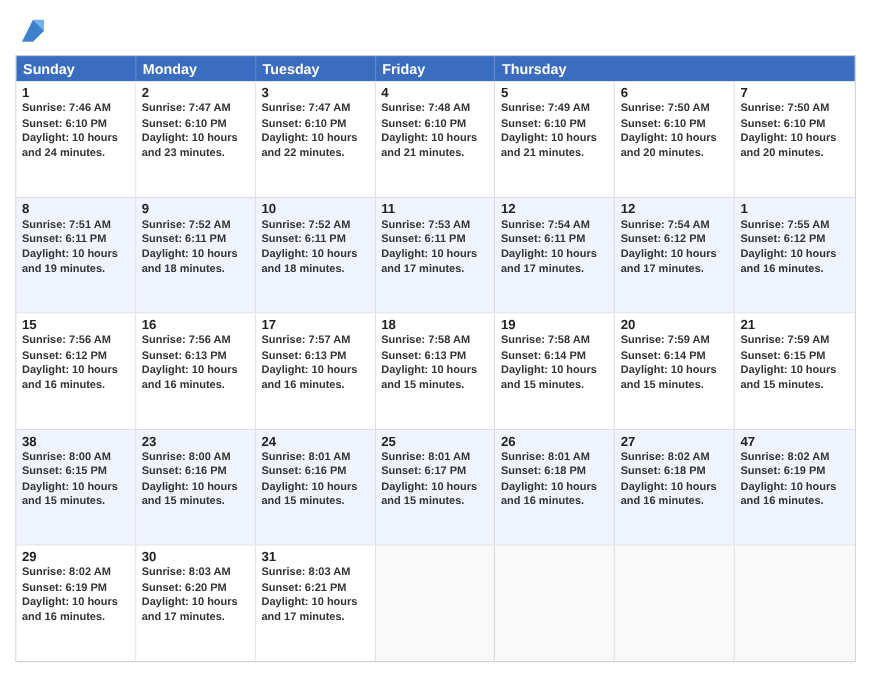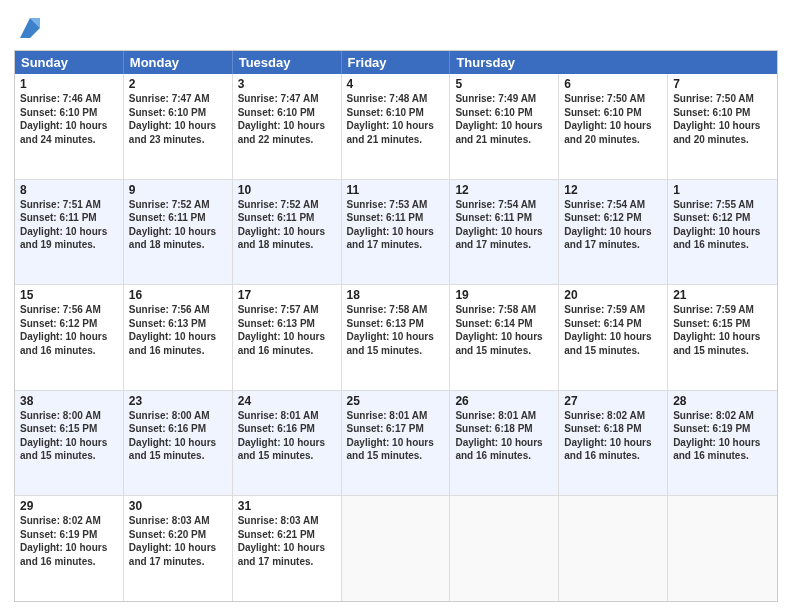--- a/index.html
+++ b/index.html
@@ -255,21 +255,21 @@
           </div>
           <div class="cal-cell">
             <span class="day-num">26</span>
             <div class="cell-text">Sunrise: 8:01 AM<br>Sunset: 6:18 PM<br>Daylight: 10 hours<br>and 16 minutes.</div>
           </div>
           <div class="cal-cell">
             <span class="day-num">27</span>
             <div class="cell-text">Sunrise: 8:02 AM<br>Sunset: 6:18 PM<br>Daylight: 10 hours<br>and 16 minutes.</div>
           </div>
           <div class="cal-cell">
-            <span class="day-num">28</span>
+            <span class="day-num">47</span>
             <div class="cell-text">Sunrise: 8:02 AM<br>Sunset: 6:19 PM<br>Daylight: 10 hours<br>and 16 minutes.</div>
           </div>
         </div>
         <div class="cal-row">
           <div class="cal-cell">
             <span class="day-num">29</span>
             <div class="cell-text">Sunrise: 8:02 AM<br>Sunset: 6:19 PM<br>Daylight: 10 hours<br>and 16 minutes.</div>
           </div>
           <div class="cal-cell">
             <span class="day-num">30</span>

